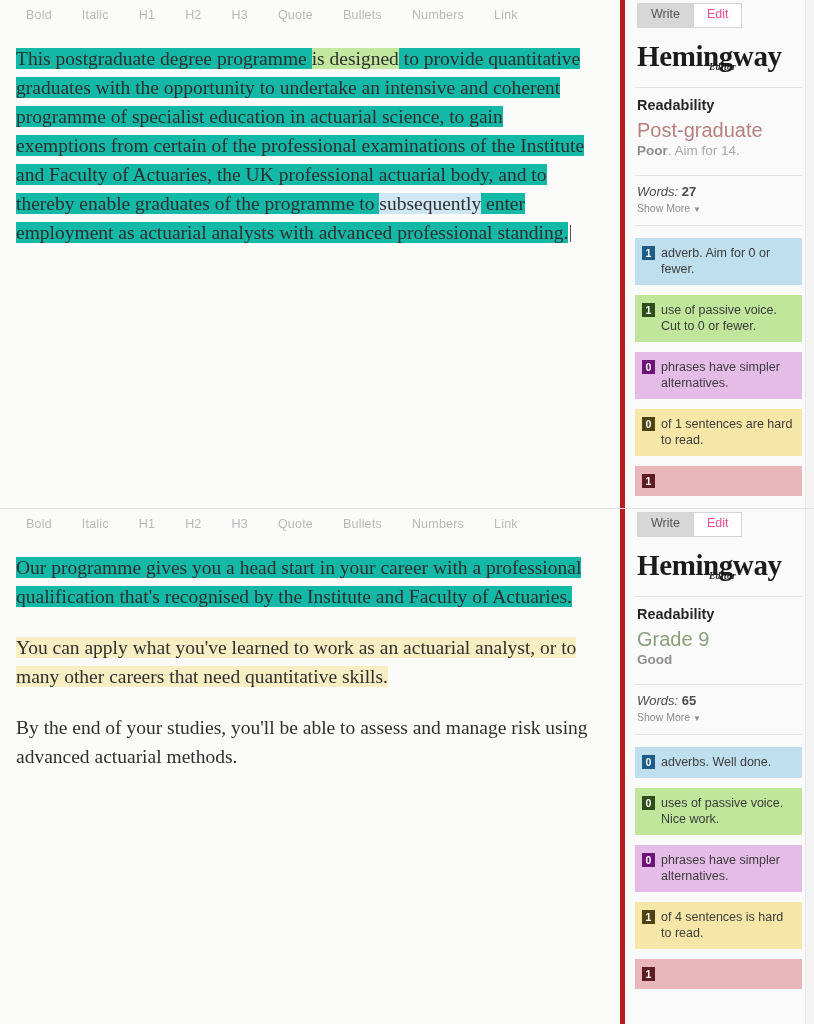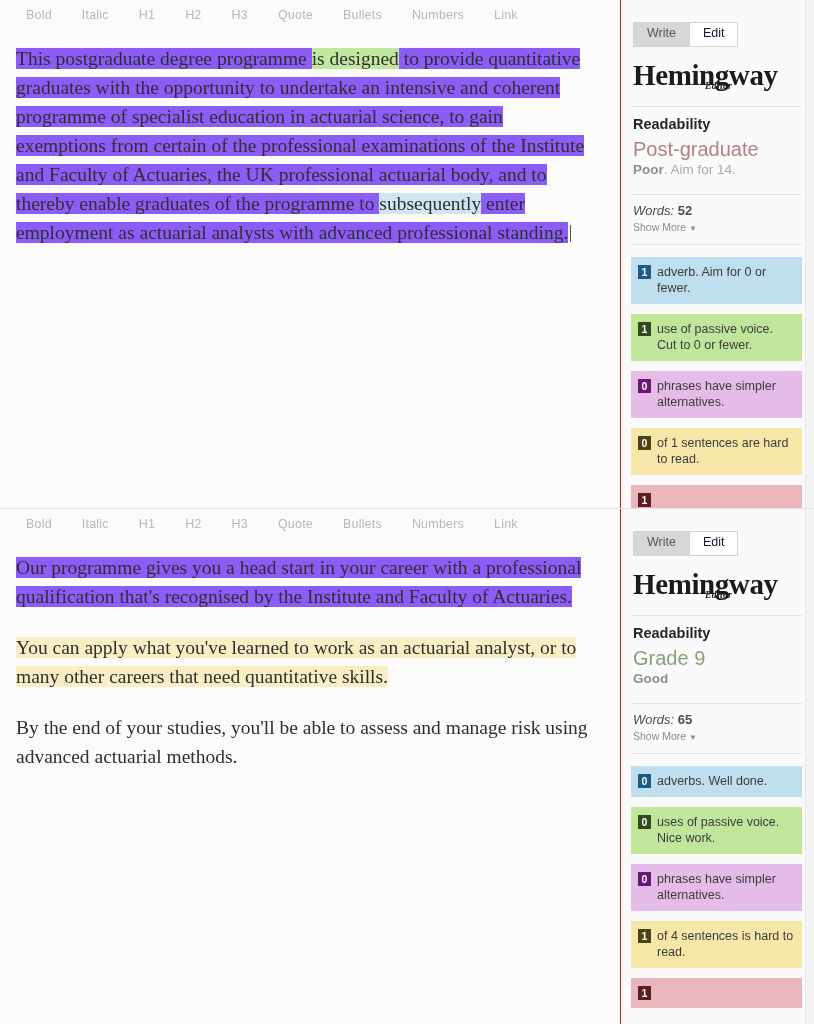--- a/index.html
+++ b/index.html
@@ -50,60 +50,60 @@
     padding: 14px 26px 0 16px;
     font-family: "Liberation Serif", serif;
     font-size: 19.5px;
     line-height: 1.49;
     color: #2f2f2f;
   }
   .doc p { margin: 0 0 22px 0; }
   .doc p:last-child { margin-bottom: 0; }
 
   
-  .hl-red     { background: #8b5cf6; }
+  .hl-red     { background: #14b8a6; }
   .hl-green   { background: #c2e8a0; }
   .hl-blue    { background: #cfe7f3; }
   .hl-yellow  { background: #f7efc3; }
   .caret {
     display: inline-block;
     width: 1px;
     height: 17px;
     background: #555;
     vertical-align: -3px;
     margin-left: 2px;
   }
 
   
   .sidebar {
     flex: 1 1 auto;
     background: #fafafa;
-    border-left: 1px solid #b91c1c;
-    padding: 19px 12px 0 10px;
+    border-left: 5px solid #b91c1c;
+    padding: 0 12px 0 10px;
     position: relative;
   }
   .panel .rail {
     position: absolute;
     top: 0; right: 0; bottom: 0;
     width: 9px;
     background: #f4f4f4;
     border-left: 1px solid #e8e8e8;
   }
 
   .modeswitch { display: flex; margin: 3px 0 0 2px; }
   .mode {
     font-size: 12.5px;
     padding: 4px 13px 5px;
     border: 1px solid #d4d4d4;
     color: #4a4a4a;
     cursor: pointer;
     line-height: 1.1;
   }
   .mode.inactive { background: #d7d7d7; color: #555; border-right: none; }
-  .mode.active   { background: #ffffff; color: #0f172a; }
+  .mode.active   { background: #ffffff; color: #ec4899; }
 
   .logo {
     position: relative;
     margin: 14px 0 0 2px;
     height: 38px;
   }
   .logo .word {
     font-family: "Liberation Serif", serif;
     font-weight: bold;
     font-size: 29px;
@@ -222,21 +222,21 @@
     </div>
     <div class="divider"></div>
     <div class="sect">
       <h3>Readability</h3>
       <div class="grade poor">Post-graduate</div>
       <div class="gradesub"><b>Poor</b><span>. Aim for 14.</span></div>
     </div>
     <div class="divider"></div>
     <div class="words">
       <span class="k">Words:</span>
-      <span class="v">52</span>
+      <span class="v">27</span>
       <div class="showmore">
         <span>Show More</span>
         <span class="tri">▼</span>
       </div>
     </div>
     <div class="divider"></div>
     <div class="cards">
           <div class="card blue">
             <span class="badge">1</span>
             <span>adverb. Aim for 0 or fewer.</span>

